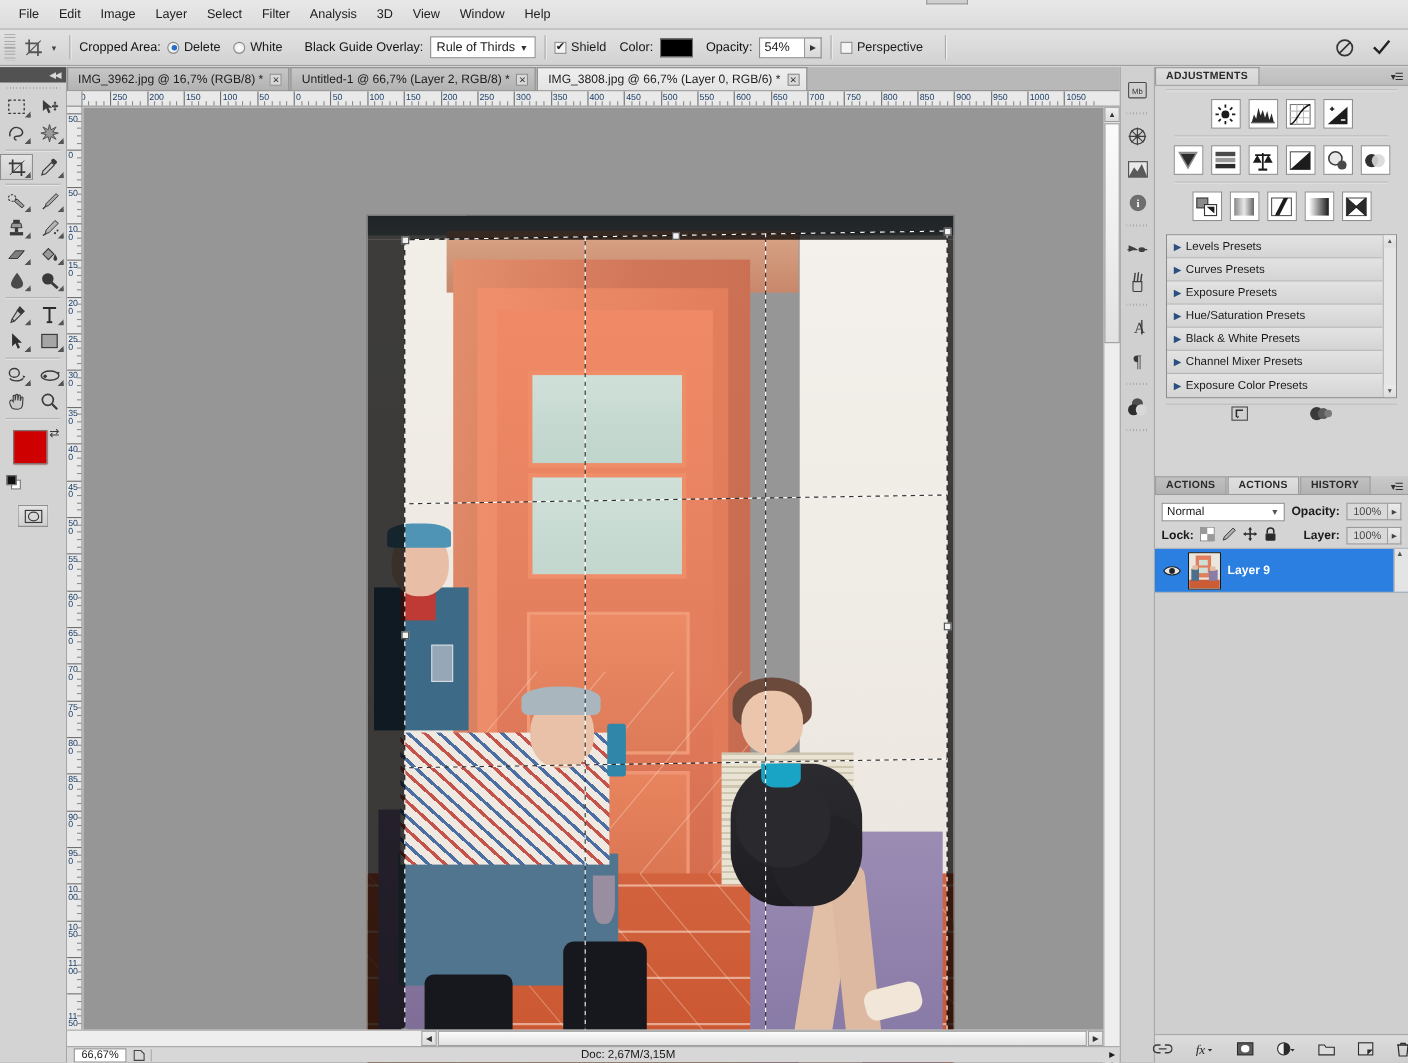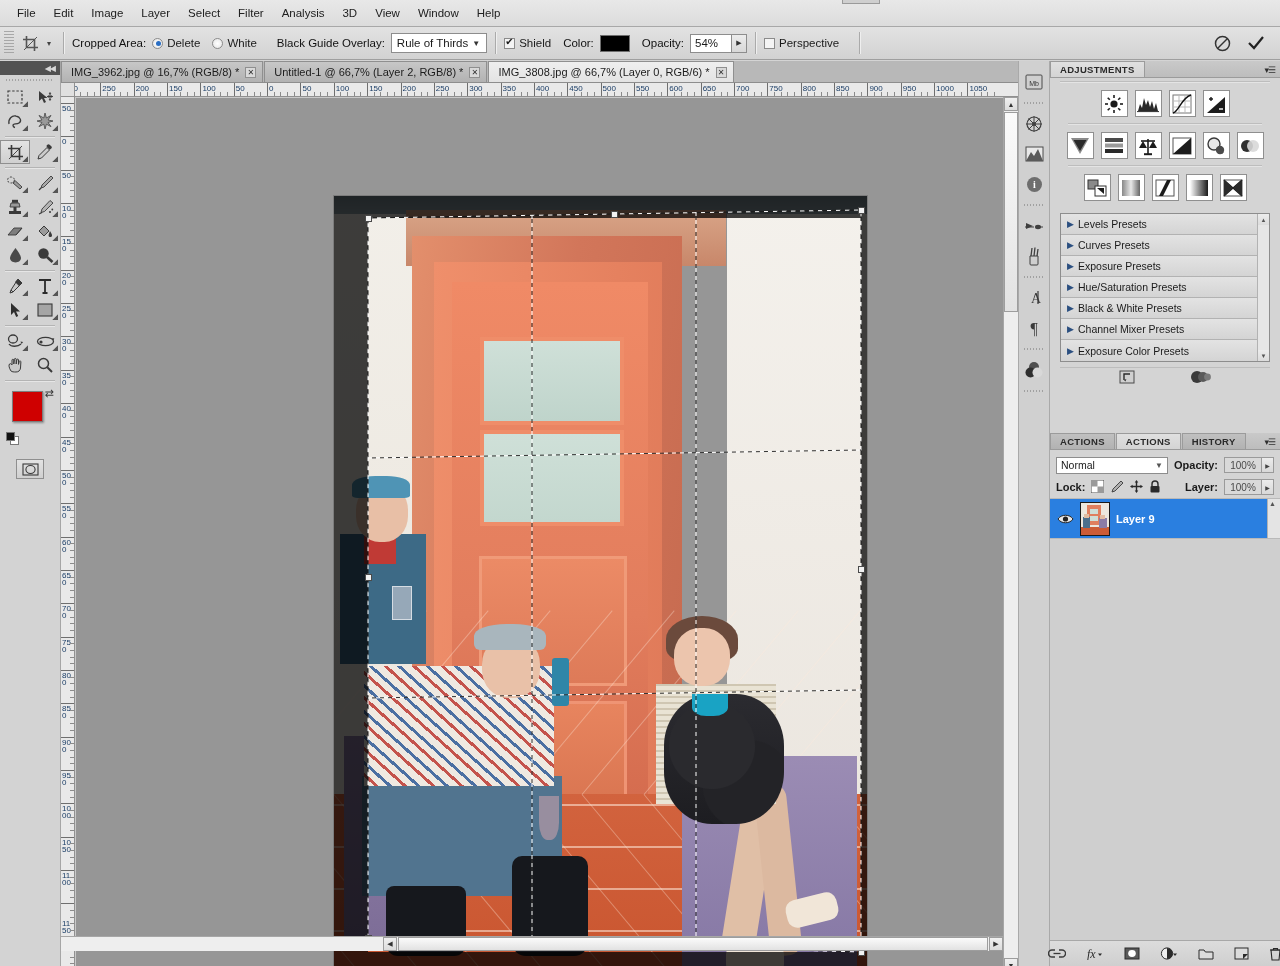--- a/index.html
+++ b/index.html
@@ -1071,20 +1071,31 @@
       <div class="sthumb" style="position:absolute;top:15px;left:0;width:14px;height:200px;"></div>
       <div class="sbtn" style="position:absolute;bottom:0;left:0;width:14px;height:14px;">▼</div>
     </div>
 
     <div class="scroll-h">
       <div class="sbtn" style="position:absolute;left:322px;top:0;width:14px;height:14px;">◀</div>
       <div class="sthumb" style="position:absolute;left:337px;top:0;width:590px;height:14px;"></div>
       <div class="sbtn" style="position:absolute;right:0;top:0;width:14px;height:14px;">▶</div>
     </div>
 
+    <div class="statusbar">
+      <div class="zoomfield">66,67%</div>
+      <div style="width:22px;display:flex;align-items:center;justify-content:center;">
+        <svg width="11" height="11" viewBox="0 0 11 11">
+            <path d="M1,1 h6 l3,3 v6 h-9 Z" fill="none" stroke="#444" stroke-width="1"></path>
+          </svg>
+      </div>
+      <div style="width:1px;height:11px;background:#a8a8a8;"></div>
+      <div class="statdoc">Doc: 2,67M/3,15M</div>
+      <div style="width:14px;display:flex;align-items:center;justify-content:center;font-size:7px;">▶</div>
+    </div>
   </div>
 
   <div class="railright">
     <div class="rail-ic" style="margin-top:6px;">
       <svg width="20" height="20" viewBox="0 0 20 20">
           <rect x="2" y="3" width="16" height="14" rx="1" fill="#cfcfcf" stroke="#4a4a4a"></rect>
           <text x="10" y="13.5" font-size="7" text-anchor="middle" fill="#333" font-family="Liberation Sans">Mb</text>
         </svg>
     </div>
     <div class="rail-dots"></div>

